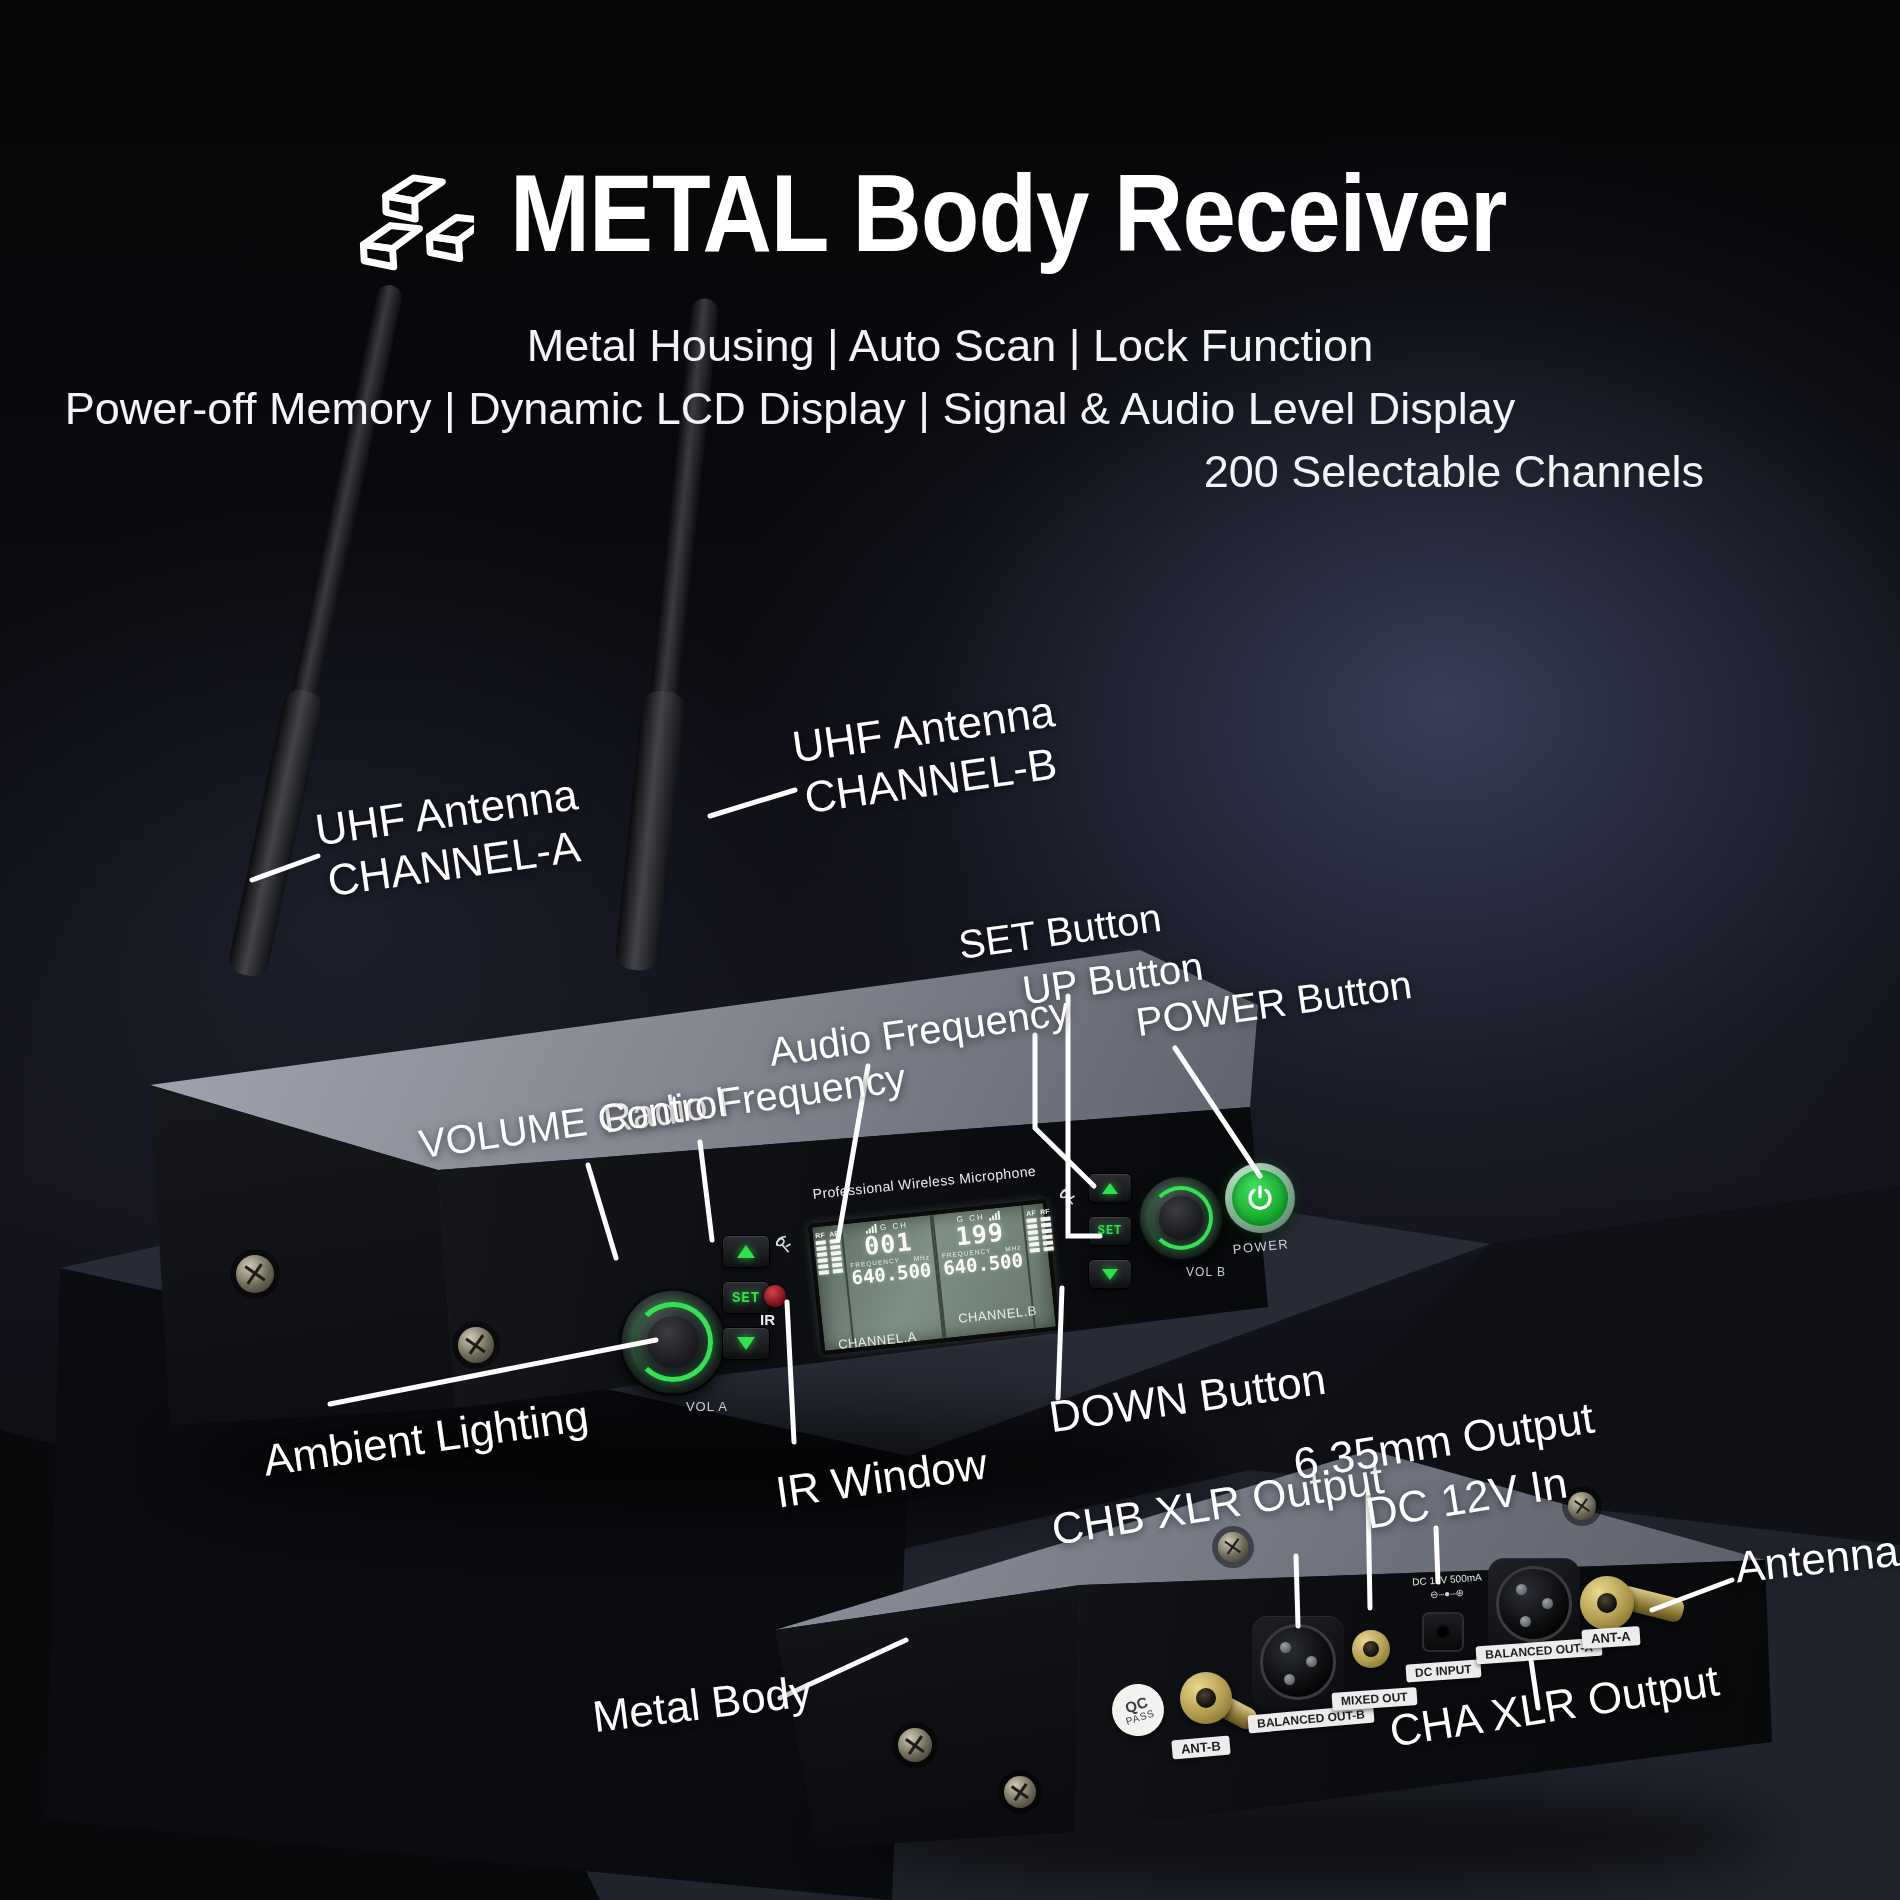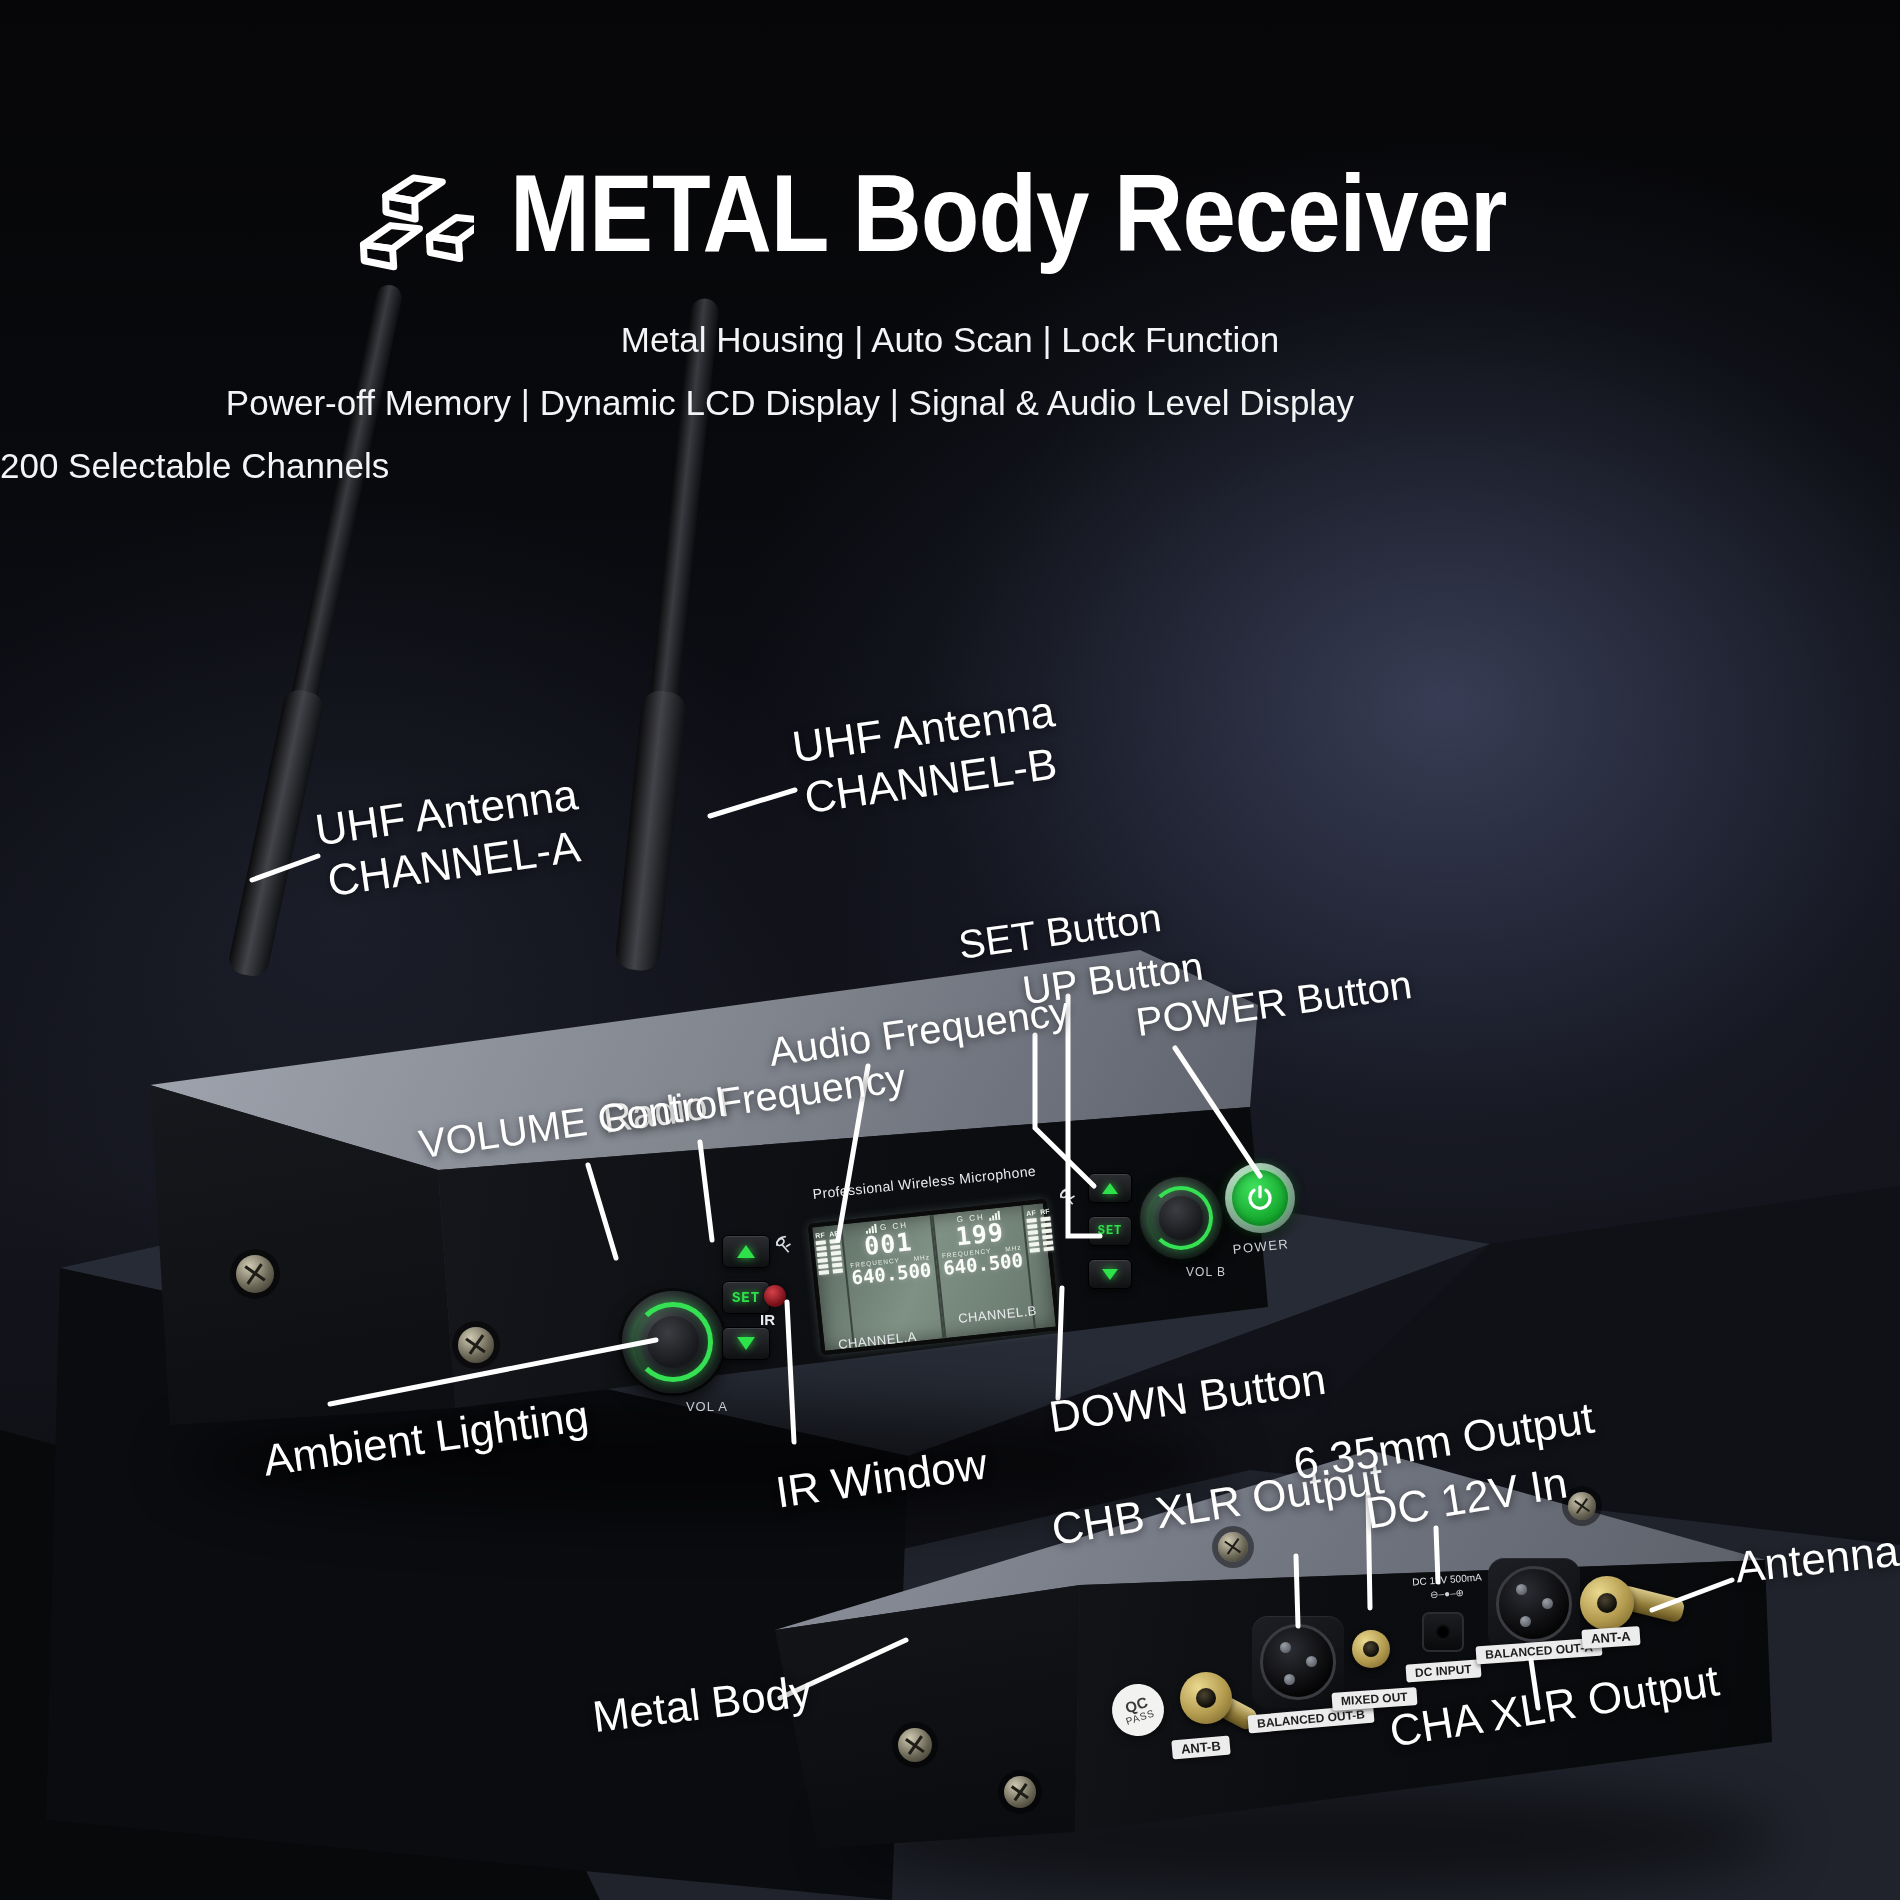--- a/index.html
+++ b/index.html
@@ -7,21 +7,21 @@
     width:1900px;height:1900px;overflow:hidden;position:relative;
     font-family:"Liberation Sans",sans-serif;
     background:
       radial-gradient(950px 760px at 76% 37%, rgba(98,108,150,.50), rgba(44,48,70,.18) 55%, rgba(0,0,0,0) 75%),
       radial-gradient(700px 600px at 18% 48%, rgba(66,72,96,.22), rgba(0,0,0,0) 70%),
       linear-gradient(180deg,#060608 0%,#08090c 22%,#101119 48%,#14151d 62%,#0a0a0d 100%);
   }
   .abs{position:absolute;}
   
   .title{color:#fff;font-weight:800;font-size:96px;letter-spacing:-1px;transform:scaleY(1.14);transform-origin:center;white-space:nowrap;}
-  .sub{color:#f3f4f6;font-size:35px;white-space:nowrap;}
+  .sub{color:#f3f4f6;font-size:45px;white-space:nowrap;}
   
   .lbl{position:absolute;color:#fff;font-size:44px;line-height:1.18;white-space:pre-line;text-shadow:0 2px 8px rgba(0,0,0,.55);z-index:9;}
   .lbl.s{font-size:40px;}
   .ctr{text-align:center;}
   
   .face{position:absolute;inset:0;}
   .screw{position:absolute;border-radius:50%;background:radial-gradient(circle at 35% 30%,#cfc9b2,#6d6958 55%,#2e2c24);box-shadow:0 0 0 6px rgba(0,0,0,.45);}
   .screw:before{content:"";position:absolute;left:18%;top:46%;width:64%;height:8%;background:#1d1c16;transform:rotate(35deg);}
   .screw:after{content:"";position:absolute;left:46%;top:18%;width:8%;height:64%;background:#1d1c16;transform:rotate(35deg);}
   
@@ -98,21 +98,21 @@
       <g transform="translate(72,56) rotate(4)">
           <path d="M6,16 L36,2 L64,10 L34,25 Z"></path>
           <path d="M6,16 L34,25 L32,43 L4,32 Z"></path>
         </g>
     </g>
   </svg>
 </div>
 <div class="abs title" style="left:510px;top:158px;z-index:9">METAL Body Receiver</div>
 <div class="abs sub" style="left:0;top:320px;width:1900px;text-align:center;z-index:9">Metal Housing | Auto Scan | Lock Function</div>
 <div class="abs sub" style="left:0;top:383px;width:1580px;text-align:center;z-index:9">Power-off Memory | Dynamic LCD Display | Signal &amp; Audio Level Display</div>
-<div class="abs sub" style="left:0;top:446px;width:1704px;text-align:left;z-index:9">200 Selectable Channels</div>
+<div class="abs sub" style="left:0;top:446px;width:1704px;text-align:right;z-index:9">200 Selectable Channels</div>
 
 <div class="abs ant" style="left:233px;top:270px;width:26px;height:700px;border-radius:13px;background:linear-gradient(90deg,#0a0a0c,#3a3b40 45%,#0e0f12);transform:rotate(12deg);transform-origin:50% 100%;"></div>
 <div class="abs ant" style="left:226px;top:685px;width:40px;height:290px;border-radius:16px;background:linear-gradient(90deg,#0b0b0d,#434449 45%,#101114);transform:rotate(12deg);transform-origin:50% 100%;"></div>
 <div class="abs ant" style="left:622px;top:295px;width:28px;height:670px;border-radius:14px;background:linear-gradient(90deg,#0a0a0c,#3a3b40 45%,#0e0f12);transform:rotate(6deg);transform-origin:50% 100%;"></div>
 <div class="abs ant" style="left:614px;top:690px;width:44px;height:280px;border-radius:18px;background:linear-gradient(90deg,#0b0b0d,#434449 45%,#101114);transform:rotate(6deg);transform-origin:50% 100%;"></div>
 
 <div class="abs dev" style="left:140px;top:935px;width:1160px;height:570px;">
   <div class="face" style="clip-path:polygon(10px 150px,1000px 15px,1118px 70px,1110px 172px,298px 235px);background:linear-gradient(115deg,#a2a6b0,#82868f 45%,#5f636e 85%);"></div>
   <div class="face" style="clip-path:polygon(10px 150px,298px 235px,315px 473px,30px 490px);background:linear-gradient(170deg,#1b1c21,#0d0e11 70%);"></div>
   <div class="face" style="clip-path:polygon(298px 235px,1110px 172px,1128px 372px,315px 473px);background:linear-gradient(100deg,#1c1d22,#0d0e12 60%,#08090b);"></div>

